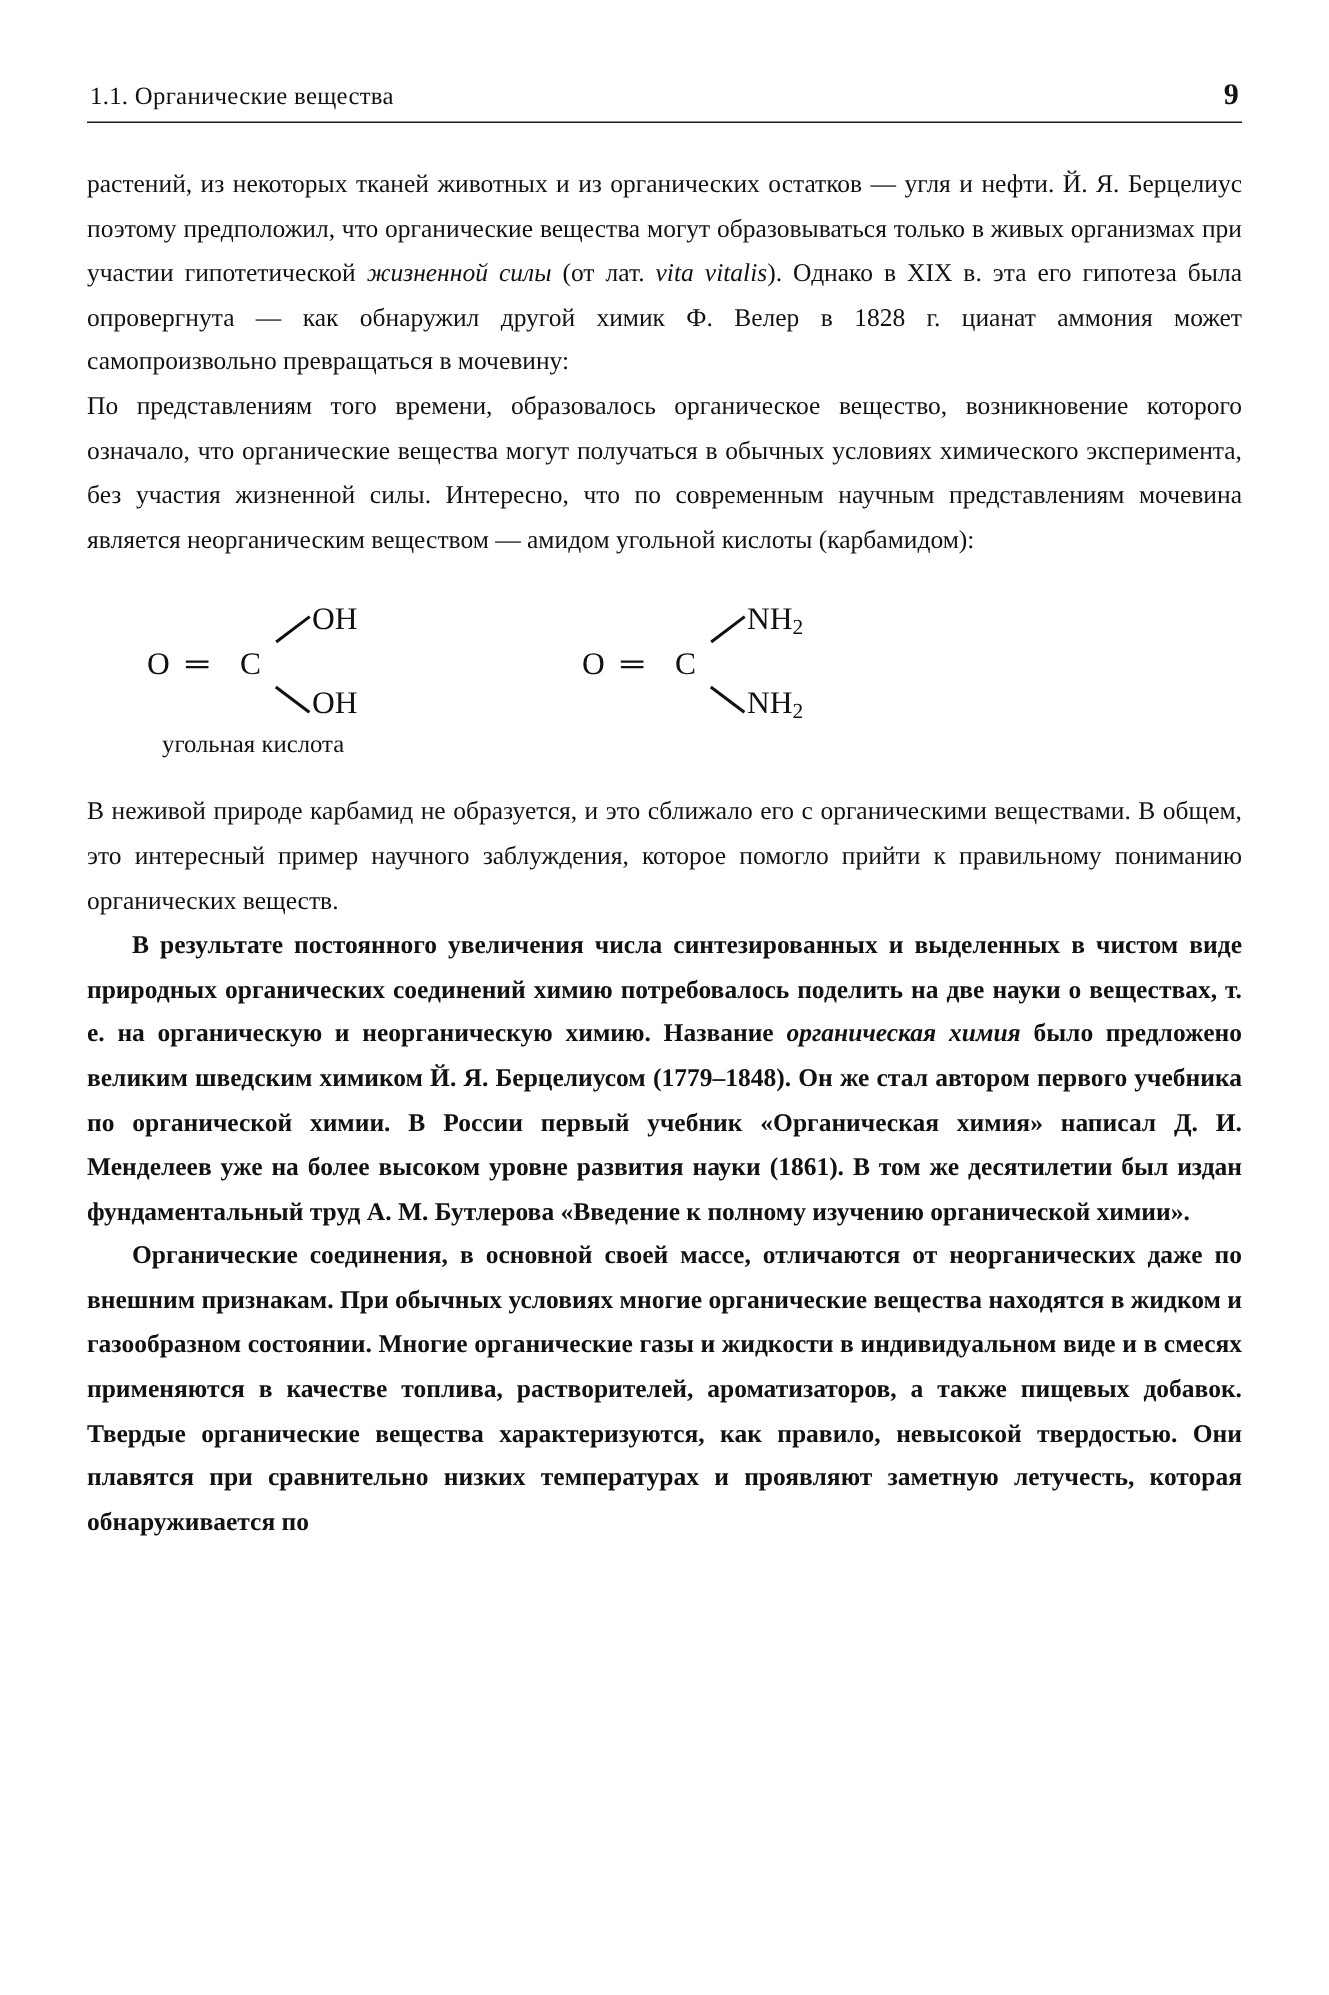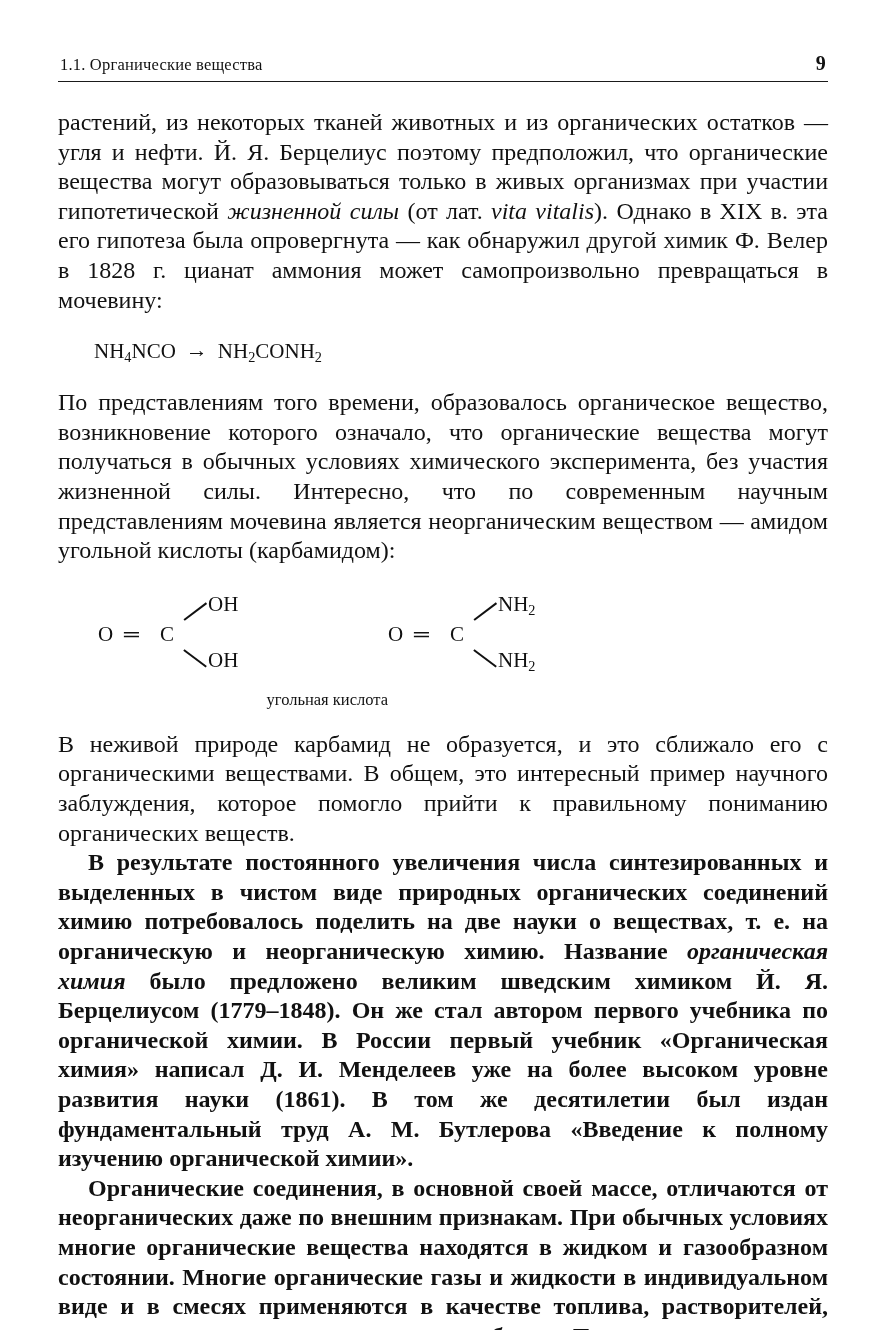--- a/index.html
+++ b/index.html
@@ -36,21 +36,21 @@
   }
   .header .section-title {
     white-space: nowrap;
   }
   .header .page-number {
     font-weight: bold;
     font-size: 20px;
   }
   
   .para {
-    font-size: 24px;
+    font-size: 17px;
     line-height: 29.6px;
     text-align: justify;
     text-justify: inter-word;
     margin: 0 0 0 0;
     hyphens: manual;
   }
   .para + .para {
     margin-top: 0px;
   }
   .indent {
@@ -135,39 +135,38 @@
     position: absolute;
     left: 0; top: 9px;
     width: 28px;
     height: 1.6px;
     background: #111;
   }
   .bond-up::after { transform: rotate(-37deg); transform-origin: left center; }
   .bond-dn::after { transform: rotate(37deg); transform-origin: left center; }
   .caption {
     font-size: 16.5px;
-    text-align: right;
-    margin-top: 12px;
+    text-align: left;
+    margin-top: 0;
   }
   .cap-first { padding-left: 10px; }
   .cap-second { padding-left: 14px; }
 </style>
 </head>
 <body>
 
 <div class="page">
 
   <div class="header">
     <span class="section-title">1.1. Органические вещества</span>
     <span class="page-number">9</span>
   </div>
 
   <p class="para"><span>растений, из некоторых тканей животных и из органических остатков — угля и нефти. Й. Я. Берцелиус поэтому предположил, что органические вещества могут образовываться только в живых организмах при участии гипотетической </span><span class="it">жизненной силы</span><span> (от лат. </span><span class="it">vita vitalis</span><span>). Однако в XIX в. эта его гипотеза была опровергнута — как обнаружил другой химик Ф. Велер в 1828 г. цианат аммония может самопроизвольно превращаться в мочевину:</span></p>
 
-  <div class="formula-line"><span>NH</span><sub>4</sub><span>NCO</span><span class="arrow">→</span><span>NH</span><sub>2</sub><span>CONH</span><sub>2</sub></div>
 
   <p class="para">По представлениям того времени, образовалось органическое вещество, возникновение которого означало, что органические вещества могут получаться в обычных условиях химического эксперимента, без участия жизненной силы. Интересно, что по современным научным представлениям мочевина является неорганическим веществом — амидом угольной кислоты (карбамидом):</p>
 
   <div class="structures">
 
     <div class="struct first">
       <div class="struct-graphic">
         <span class="s-o">O</span>
         <span class="s-dbl">═</span>
         <span class="s-c">C</span>

